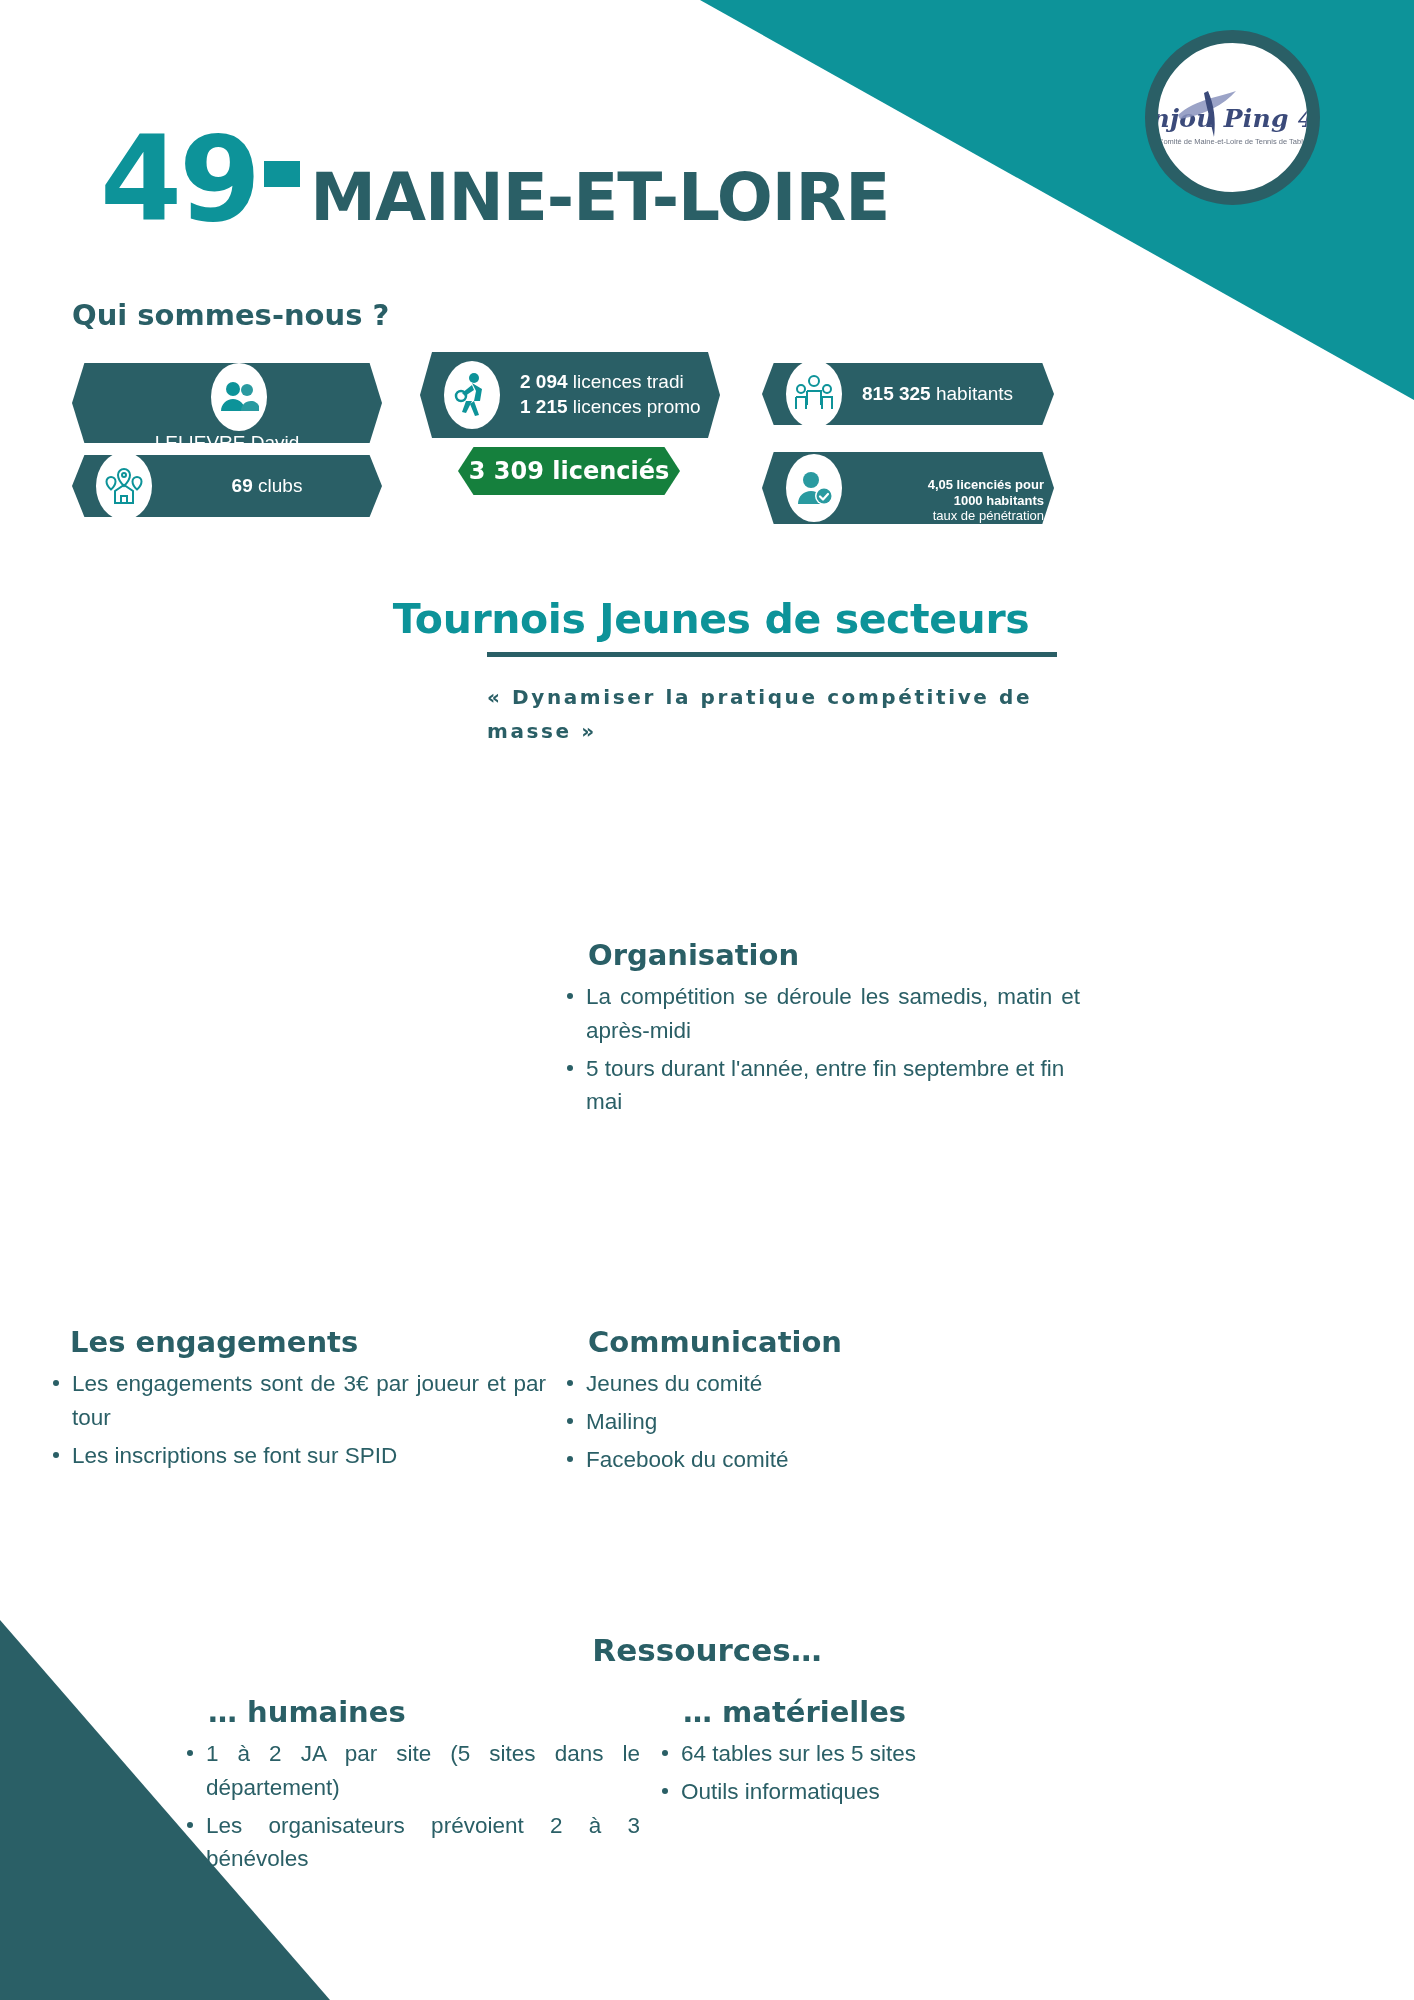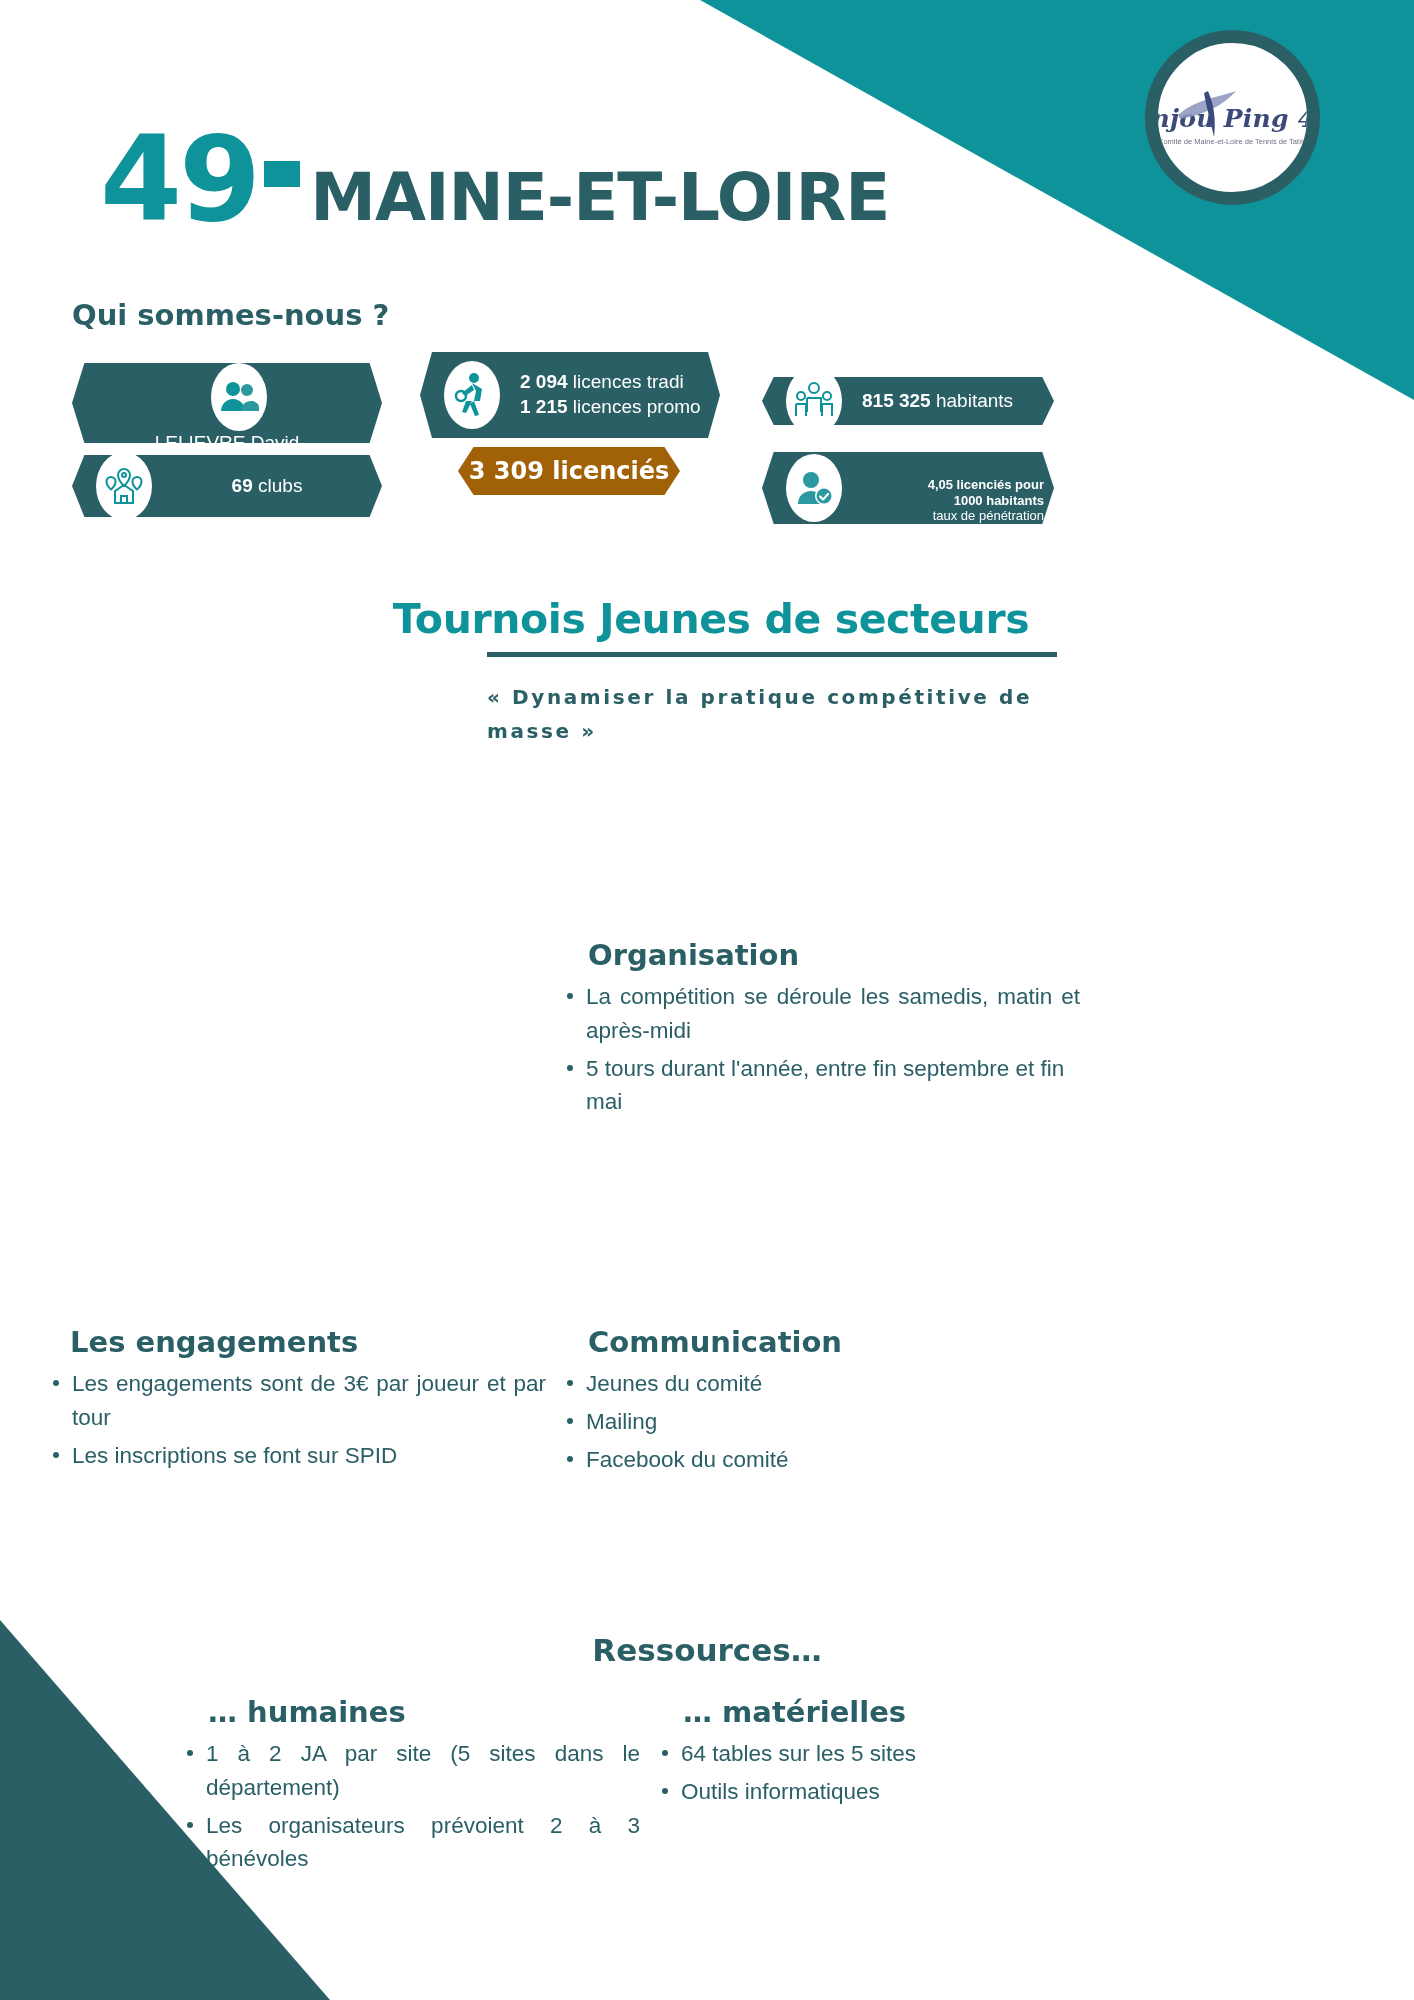--- a/index.html
+++ b/index.html
@@ -136,32 +136,32 @@
     flex: 1 1 auto;
     text-align: center;
     padding: 0 18px;
     font-size: 19px;
     line-height: 1.3;
   }
   .badge .txt b { font-weight: bold; }
 
   .badge-1 { left: 72px;  top: 363px; width: 310px; height: 80px; flex-direction: column; }
   .badge-2 { left: 420px; top: 352px; width: 300px; height: 86px; }
-  .badge-3 { left: 762px; top: 363px; width: 292px; height: 48px; margin-top: 14px; }
+  .badge-3 { left: 762px; top: 363px; width: 292px; height: 62px; }
   .badge-4 { left: 72px;  top: 455px; width: 310px; height: 62px; }
   .badge-5 { left: 762px; top: 452px; width: 292px; height: 72px; }
 
   .badge-2 .txt, .badge-3 .txt { text-align: left; padding-left: 20px; }
   .badge-5 .txt { text-align: right; font-size: 13px; line-height: 1.22; padding: 0 10px; margin-top: 25px; }
 
   .badge-highlight {
     position: absolute;
     left: 458px; top: 447px;
     width: 222px; height: 48px;
-    background: #a16207;
+    background: #15803d;
     clip-path: polygon(7% 0, 93% 0, 100% 50%, 93% 100%, 7% 100%, 0 50%);
     display: flex;
     align-items: center;
     justify-content: center;
     color: #ffffff;
     font-family: "DejaVu Sans", sans-serif;
     font-size: 24px;
     font-weight: bold;
   }
 

